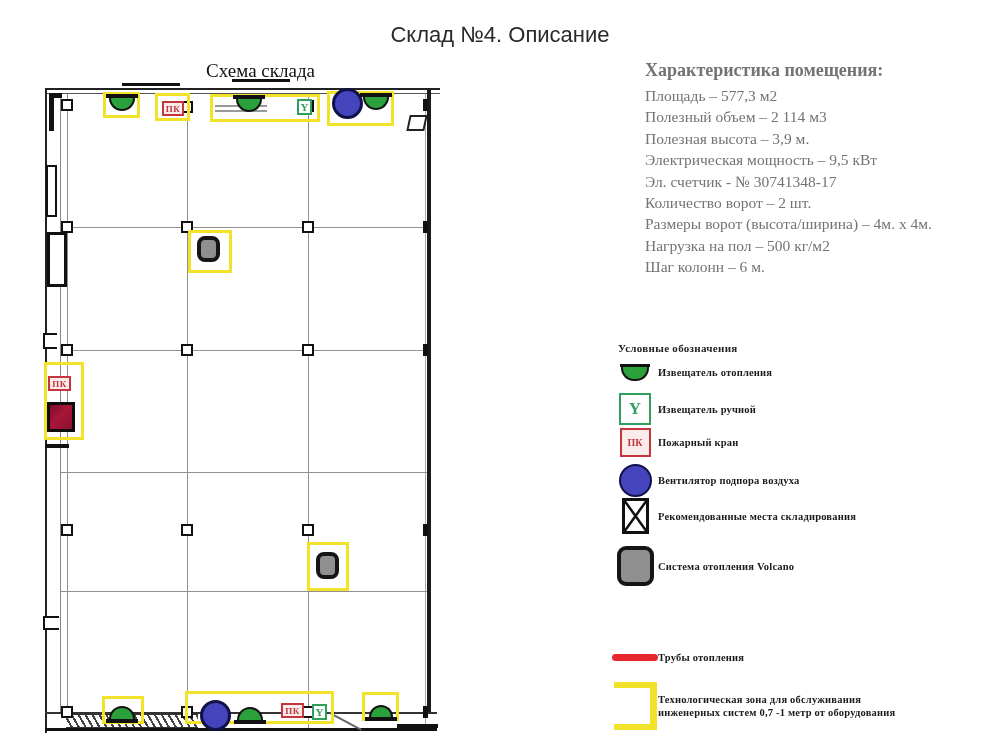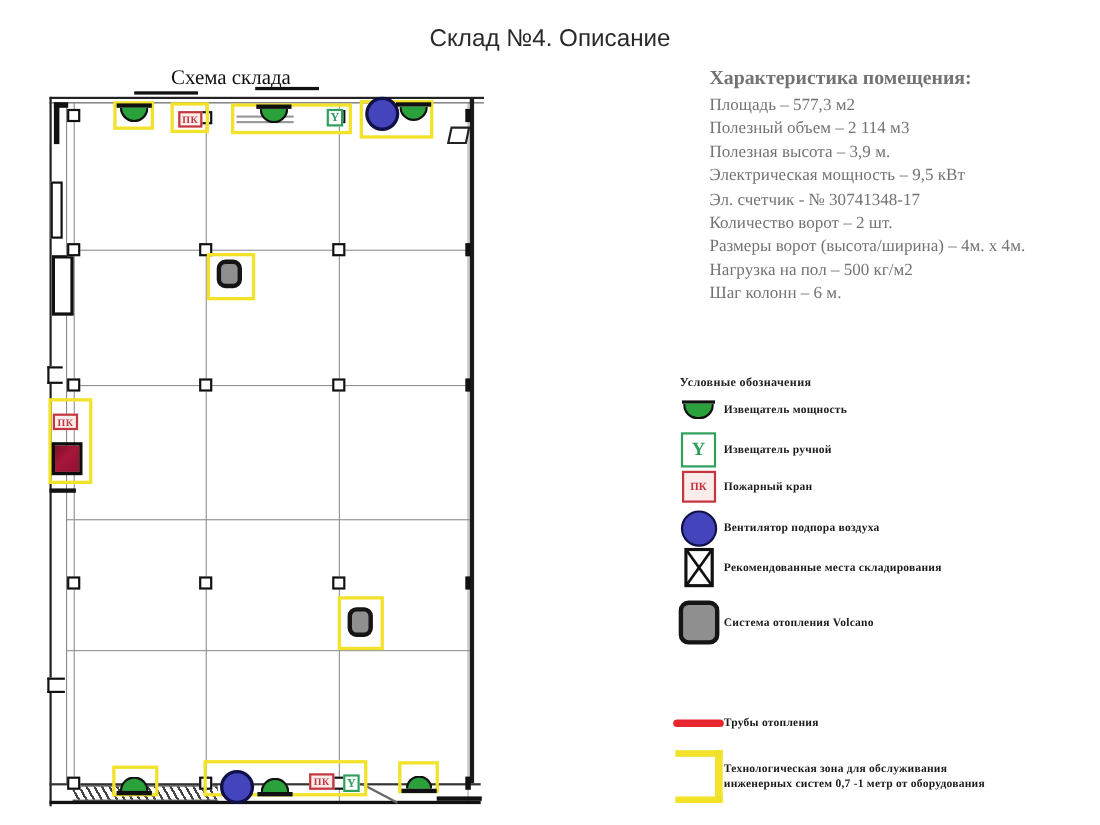--- a/index.html
+++ b/index.html
@@ -6,21 +6,21 @@
   body{
     width:1000px;height:750px;position:relative;background:#ffffff;
     font-family:"Liberation Serif", serif;overflow:hidden;
   }
   
   .page-title{
     position:absolute;top:22px;left:0;width:100%;text-align:center;
     font-family:"Liberation Sans", sans-serif;font-size:22px;color:#2a2a2a;
   }
   .plan-title{
-    position:absolute;left:105px;top:60px;width:210px;text-align:center;
+    position:absolute;left:105px;top:60px;width:210px;text-align:right;
     font-size:19px;color:#111;
   }
   
   .plan{position:absolute;left:40px;top:78px;width:410px;height:664px;}
   .plan *{position:absolute;box-sizing:border-box;}
   .grid-v{border-left:1px solid #909090;top:16px;height:636px;width:0;z-index:1;}
   .grid-h{border-top:1px solid #909090;left:20px;width:367px;height:0;z-index:1;}
   .wall{z-index:3;}
   .col-marker{width:12px;height:12px;background:#fff;border:2.5px solid #111;z-index:4;}
   .wall-bump{left:383px;width:5px;height:12px;background:#111;z-index:4;}
@@ -221,21 +221,21 @@
 <div class="legend">
   <div class="lhead">Условные обозначения</div>
 
   <div class="lrow" style="top:26px">
     <span class="icon-cell">
         <span class="lg-semi">
           <span class="bar"></span>
           <span class="dome"></span>
         </span>
       </span>
-    <span class="llabel">Извещатель мощность</span>
+    <span class="llabel">Извещатель отопления</span>
   </div>
 
   <div class="lrow" style="top:55px">
     <span class="icon-cell">
         <span class="lg-ydet">
           <span>Y</span>
         </span>
       </span>
     <span class="llabel">Извещатель ручной</span>
   </div>

